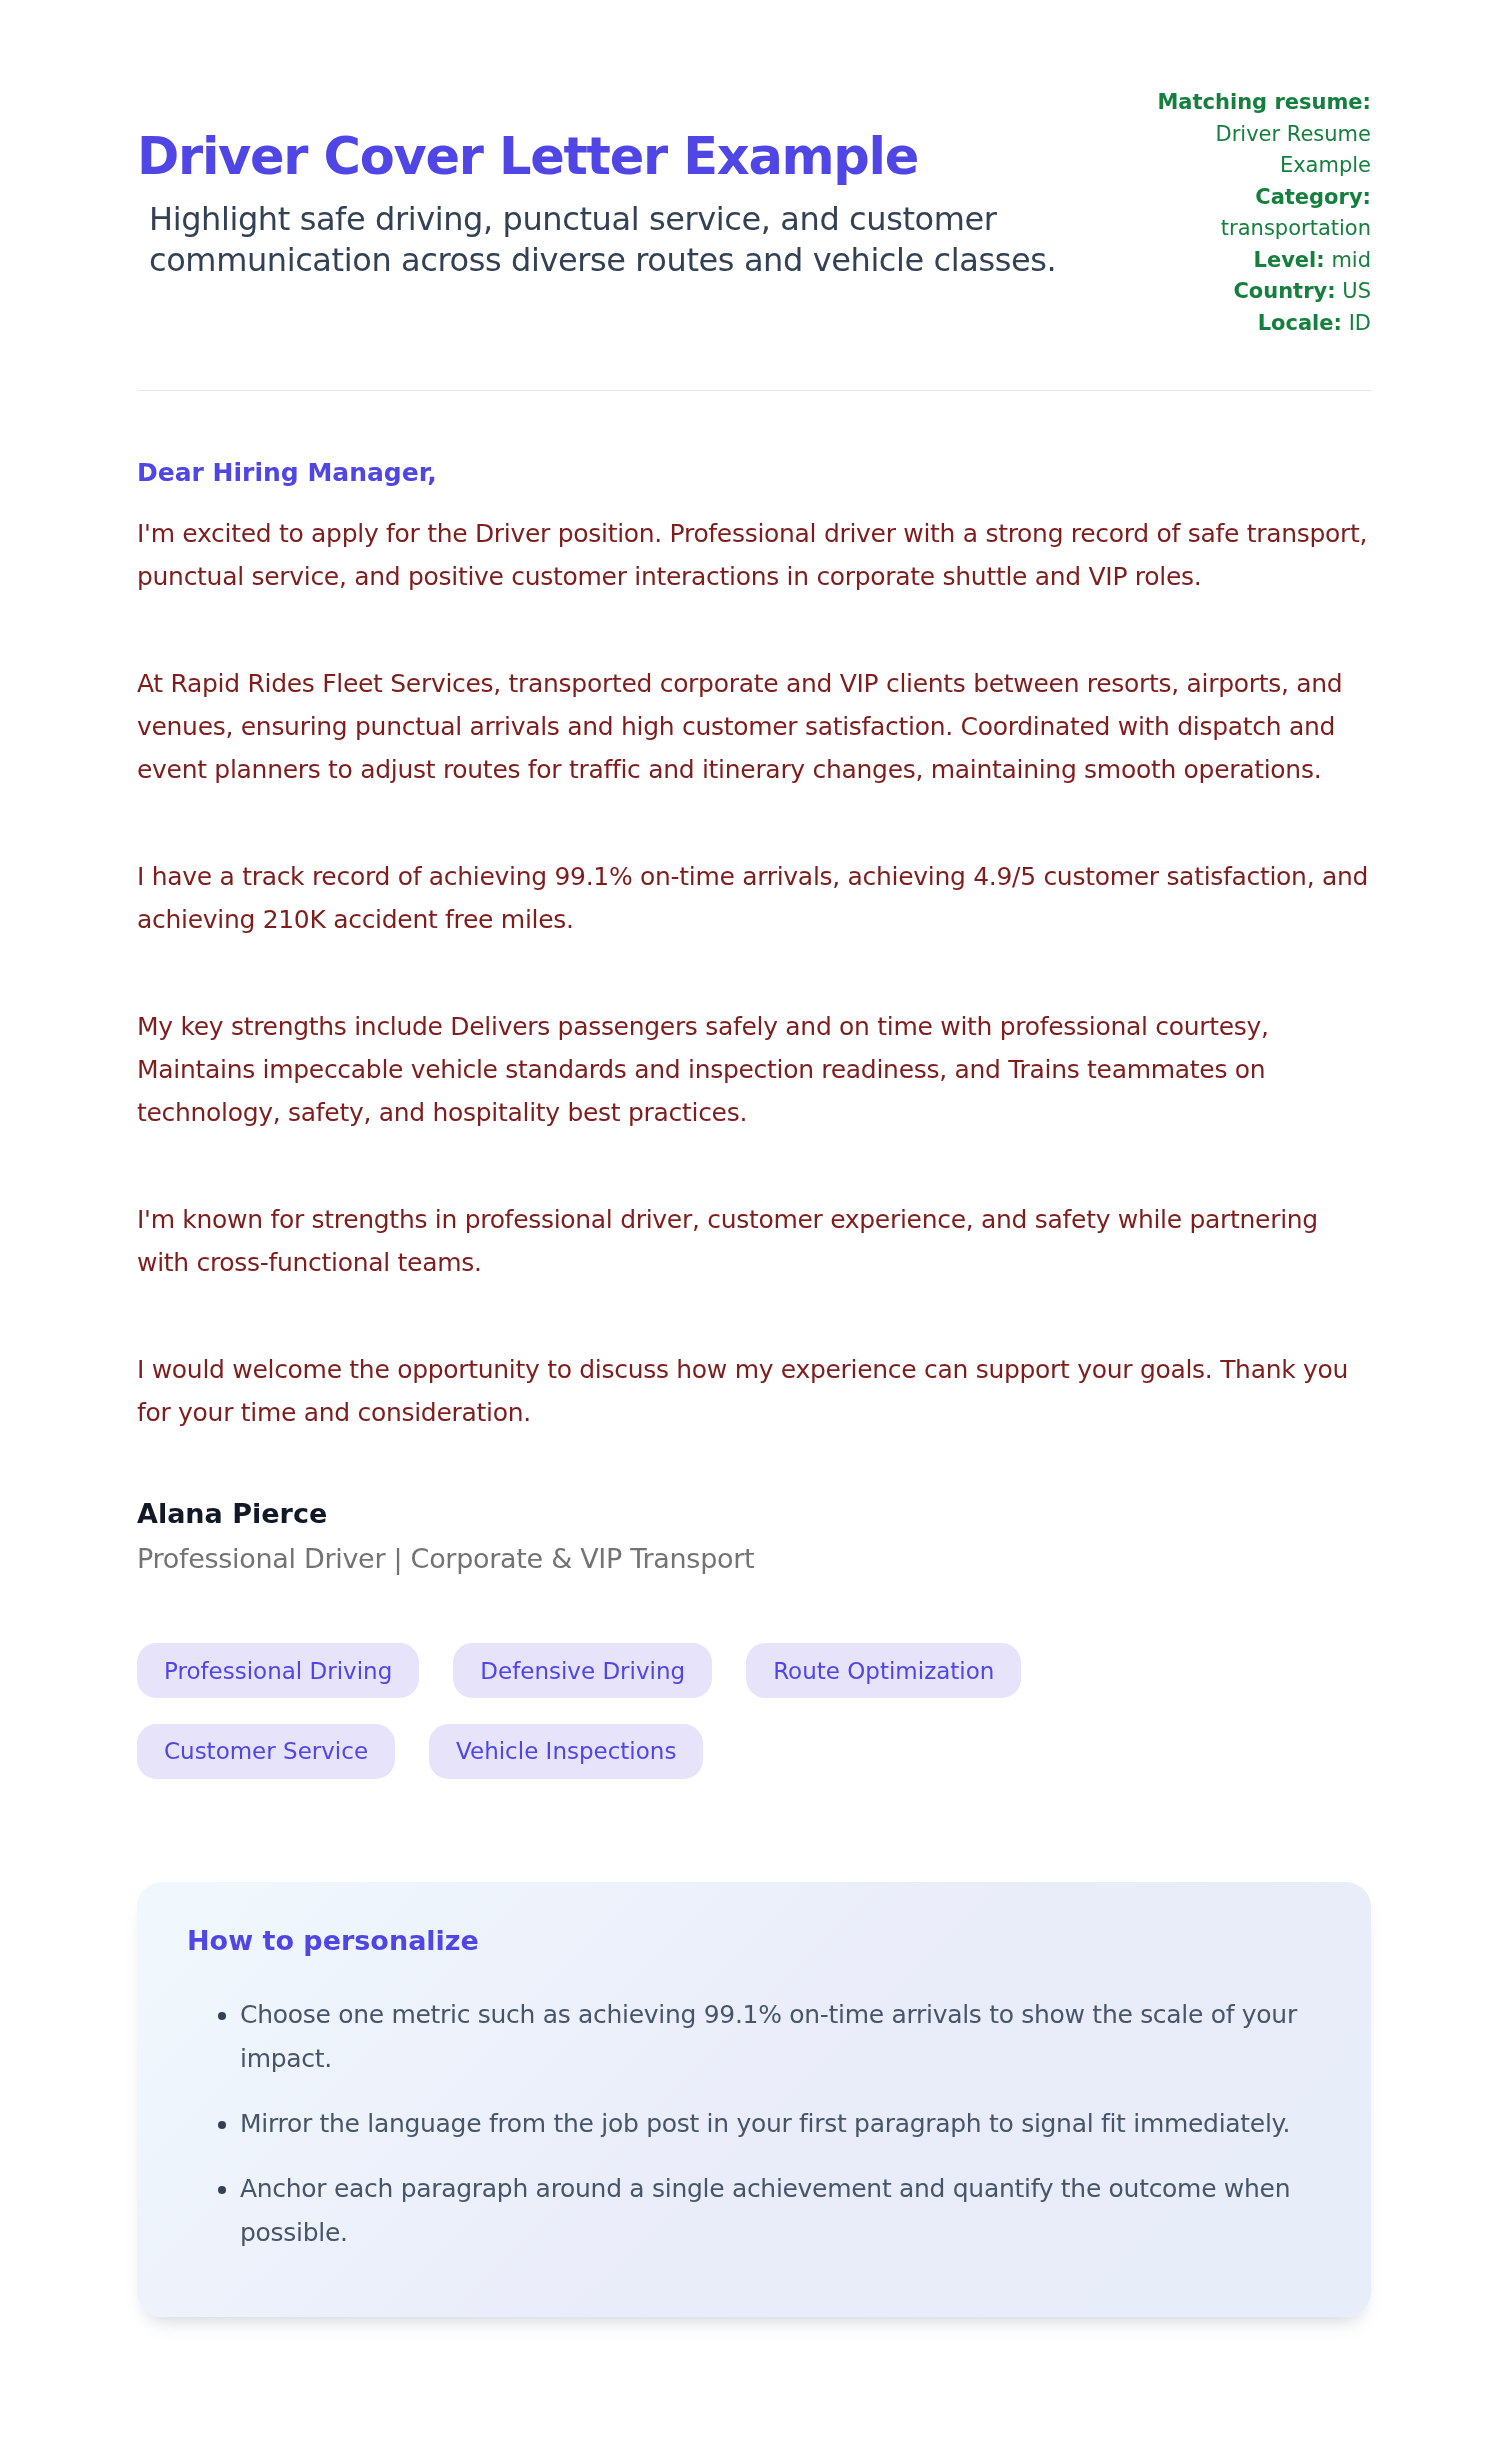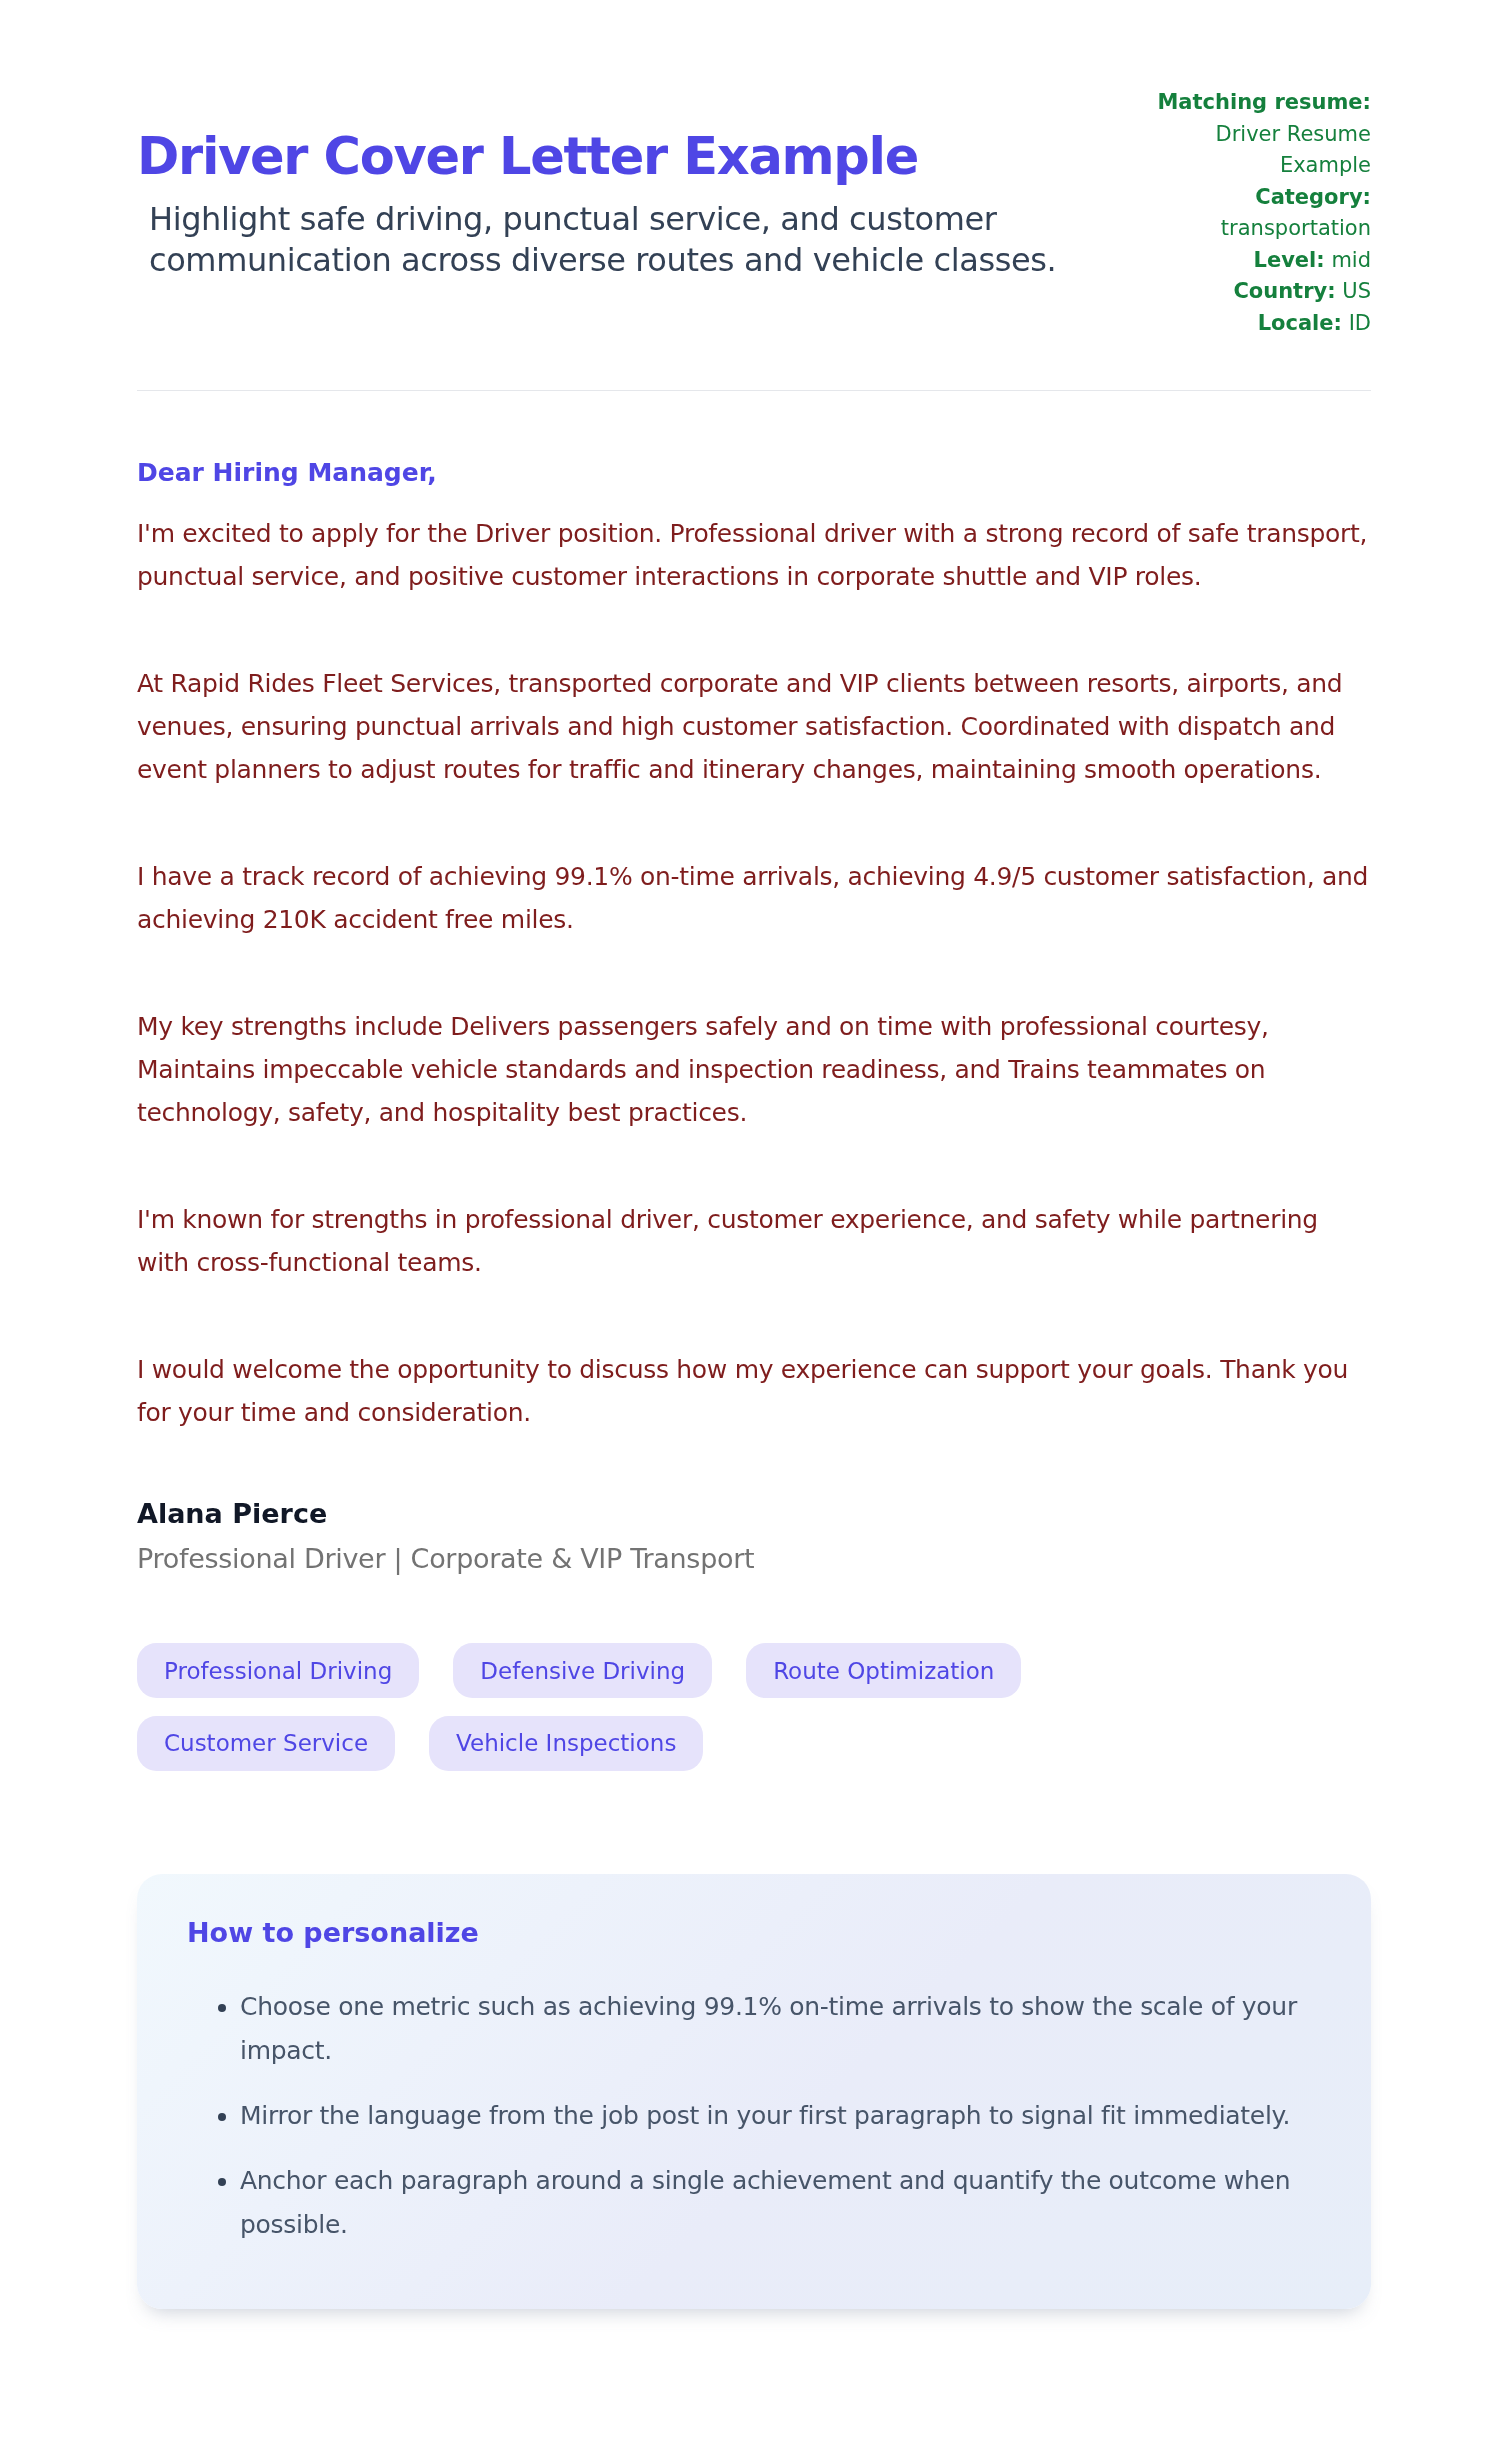--- a/index.html
+++ b/index.html
@@ -81,21 +81,21 @@
     font-size: 27px;
     color: #737373;
     letter-spacing: -0.3px;
   }
 
   
   .tags {
     margin-top: 69px;
     display: flex;
     flex-wrap: wrap;
-    gap: 18px 34px;
+    gap: 26px 34px;
     max-width: 1064px;
   }
   .tag {
     display: inline-block;
     background: #e6e3fb;
     color: #4f46e5;
     font-size: 23px;
     line-height: 30px;
     padding: 12.4px 27px;
     border-radius: 19.5px;

